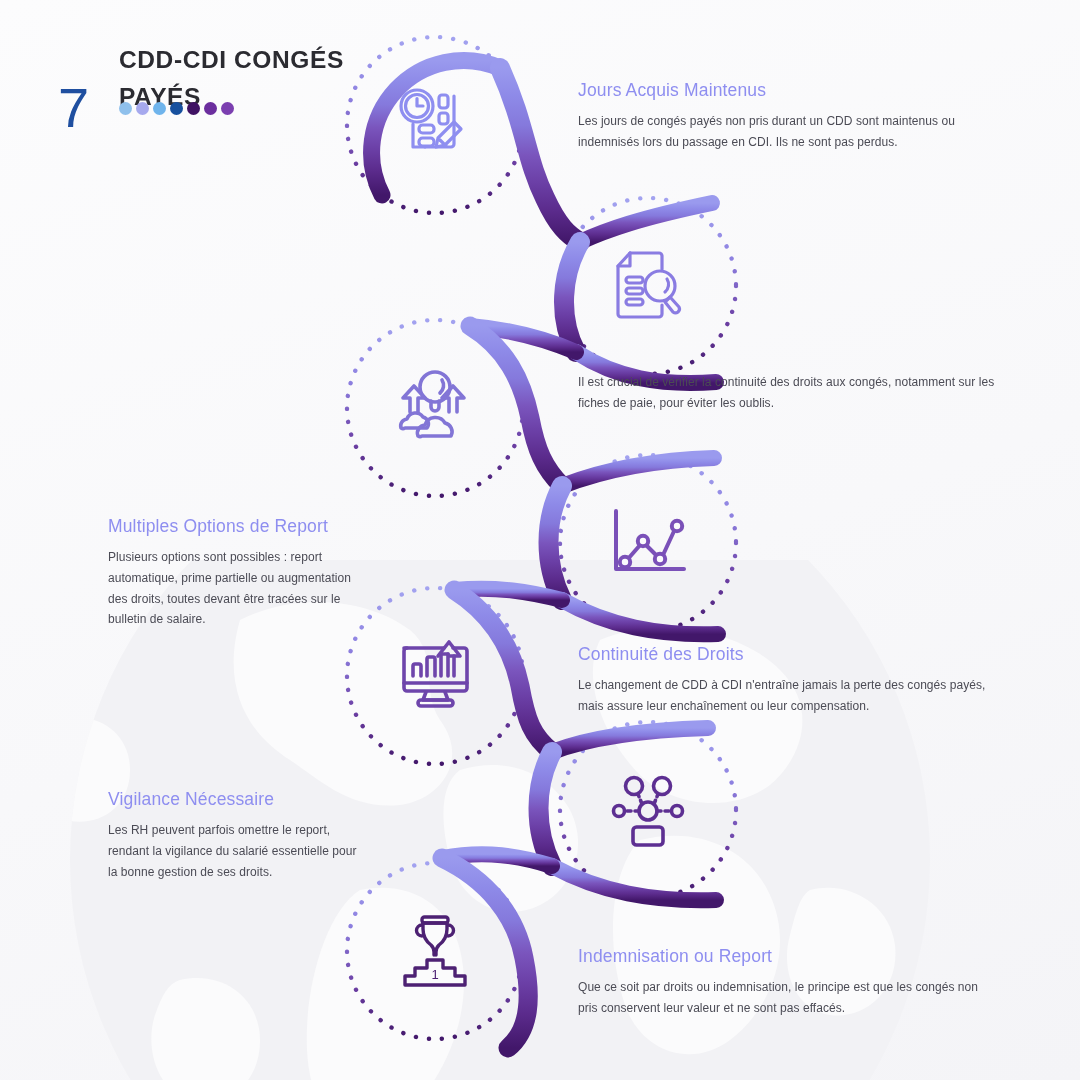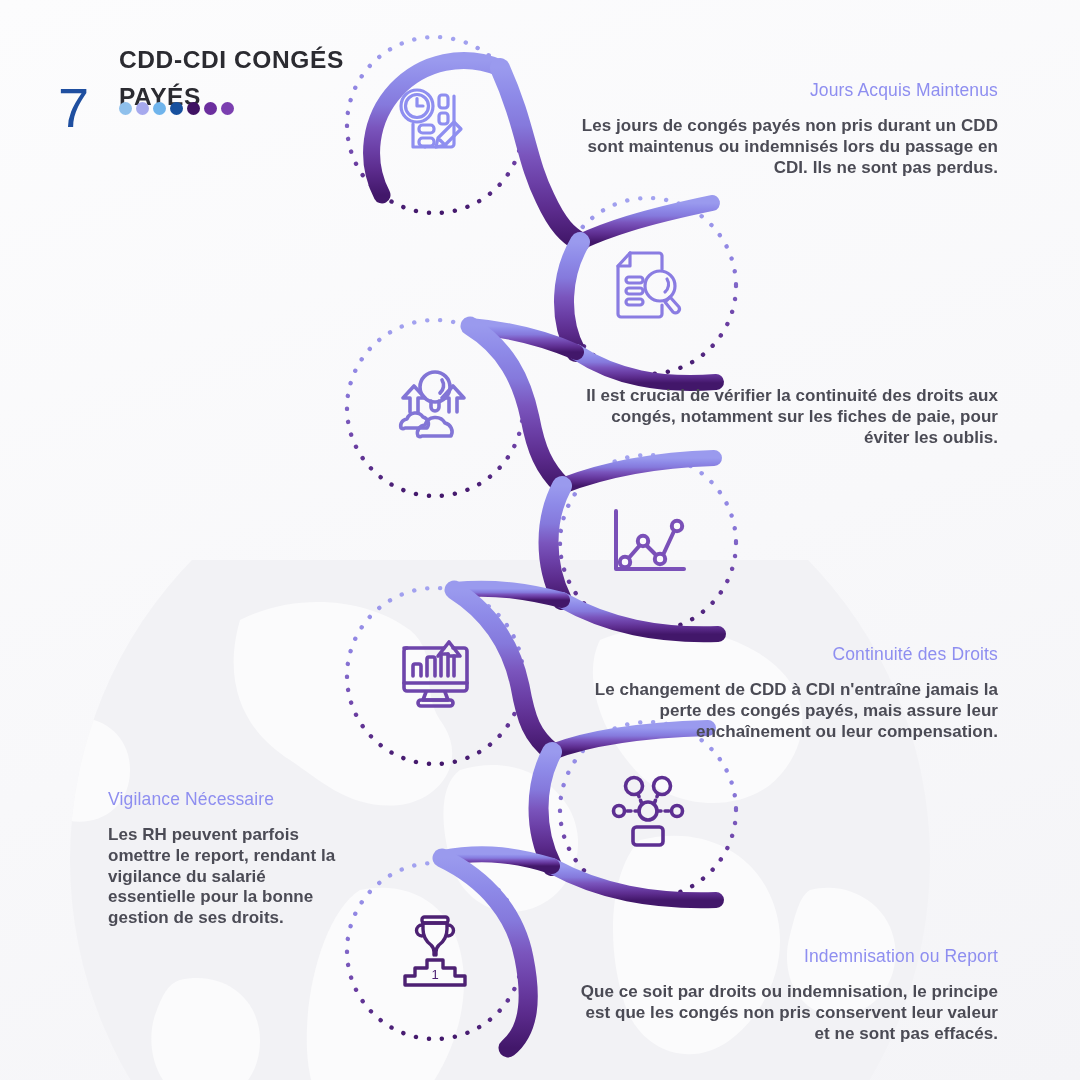--- a/index.html
+++ b/index.html
@@ -40,24 +40,24 @@
   #dots { position: absolute; left: 119px; top: 102px; display: flex; gap: 4px; }
   #dots .dot { width: 13px; height: 13px; border-radius: 50%; }
 
   
   .block { position: absolute; }
   .block .b-title {
     font-size: 17.5px; line-height: 24px; font-weight: 400;
     color: #8e8ef0; margin-bottom: 9px; letter-spacing: .15px;
   }
   .block .b-body {
-    font-size: 17px; line-height: 20.8px; font-weight: 700;
-    color: #4b4b55; letter-spacing: .05px; margin-top: 14px;
-  }
-  .block.right { text-align: right; }
+    font-size: 12px; line-height: 20.8px; font-weight: 400;
+    color: #4b4b55; letter-spacing: .05px;
+  }
+  .block.right { text-align: left; }
   .block.left  { text-align: left; }
 
   
   #blk-1 { left: 578px; top: 78px;  width: 420px; }
   #blk-3 { left: 578px; top: 372px; width: 420px; }
   #blk-5 { left: 578px; top: 642px; width: 420px; }
   #blk-7 { left: 578px; top: 944px; width: 420px; }
   
   #blk-2 { left: 108px; top: 240px; width: 270px; }
   #blk-4 { left: 108px; top: 514px; width: 250px; }
@@ -294,20 +294,24 @@
   <div class="block right" id="blk-1">
     <div class="b-title">Jours Acquis Maintenus</div>
     <div class="b-body">Les jours de congés payés non pris durant un CDD sont maintenus ou indemnisés lors du passage en CDI. Ils ne sont pas perdus.</div>
   </div>
 
 
   <div class="block right" id="blk-3">
     <div class="b-body">Il est crucial de vérifier la continuité des droits aux congés, notamment sur les fiches de paie, pour éviter les oublis.</div>
   </div>
 
+  <div class="block left" id="blk-4">
+    <div class="b-title">Multiples Options de Report</div>
+    <div class="b-body">Plusieurs options sont possibles : report automatique, prime partielle ou augmentation des droits, toutes devant être tracées sur le bulletin de salaire.</div>
+  </div>
 
   <div class="block left" id="blk-6">
     <div class="b-title">Vigilance Nécessaire</div>
     <div class="b-body">Les RH peuvent parfois omettre le report, rendant la vigilance du salarié essentielle pour la bonne gestion de ses droits.</div>
   </div>
 
   <div class="block right" id="blk-5">
     <div class="b-title">Continuité des Droits</div>
     <div class="b-body">Le changement de CDD à CDI n'entraîne jamais la perte des congés payés, mais assure leur enchaînement ou leur compensation.</div>
   </div>

